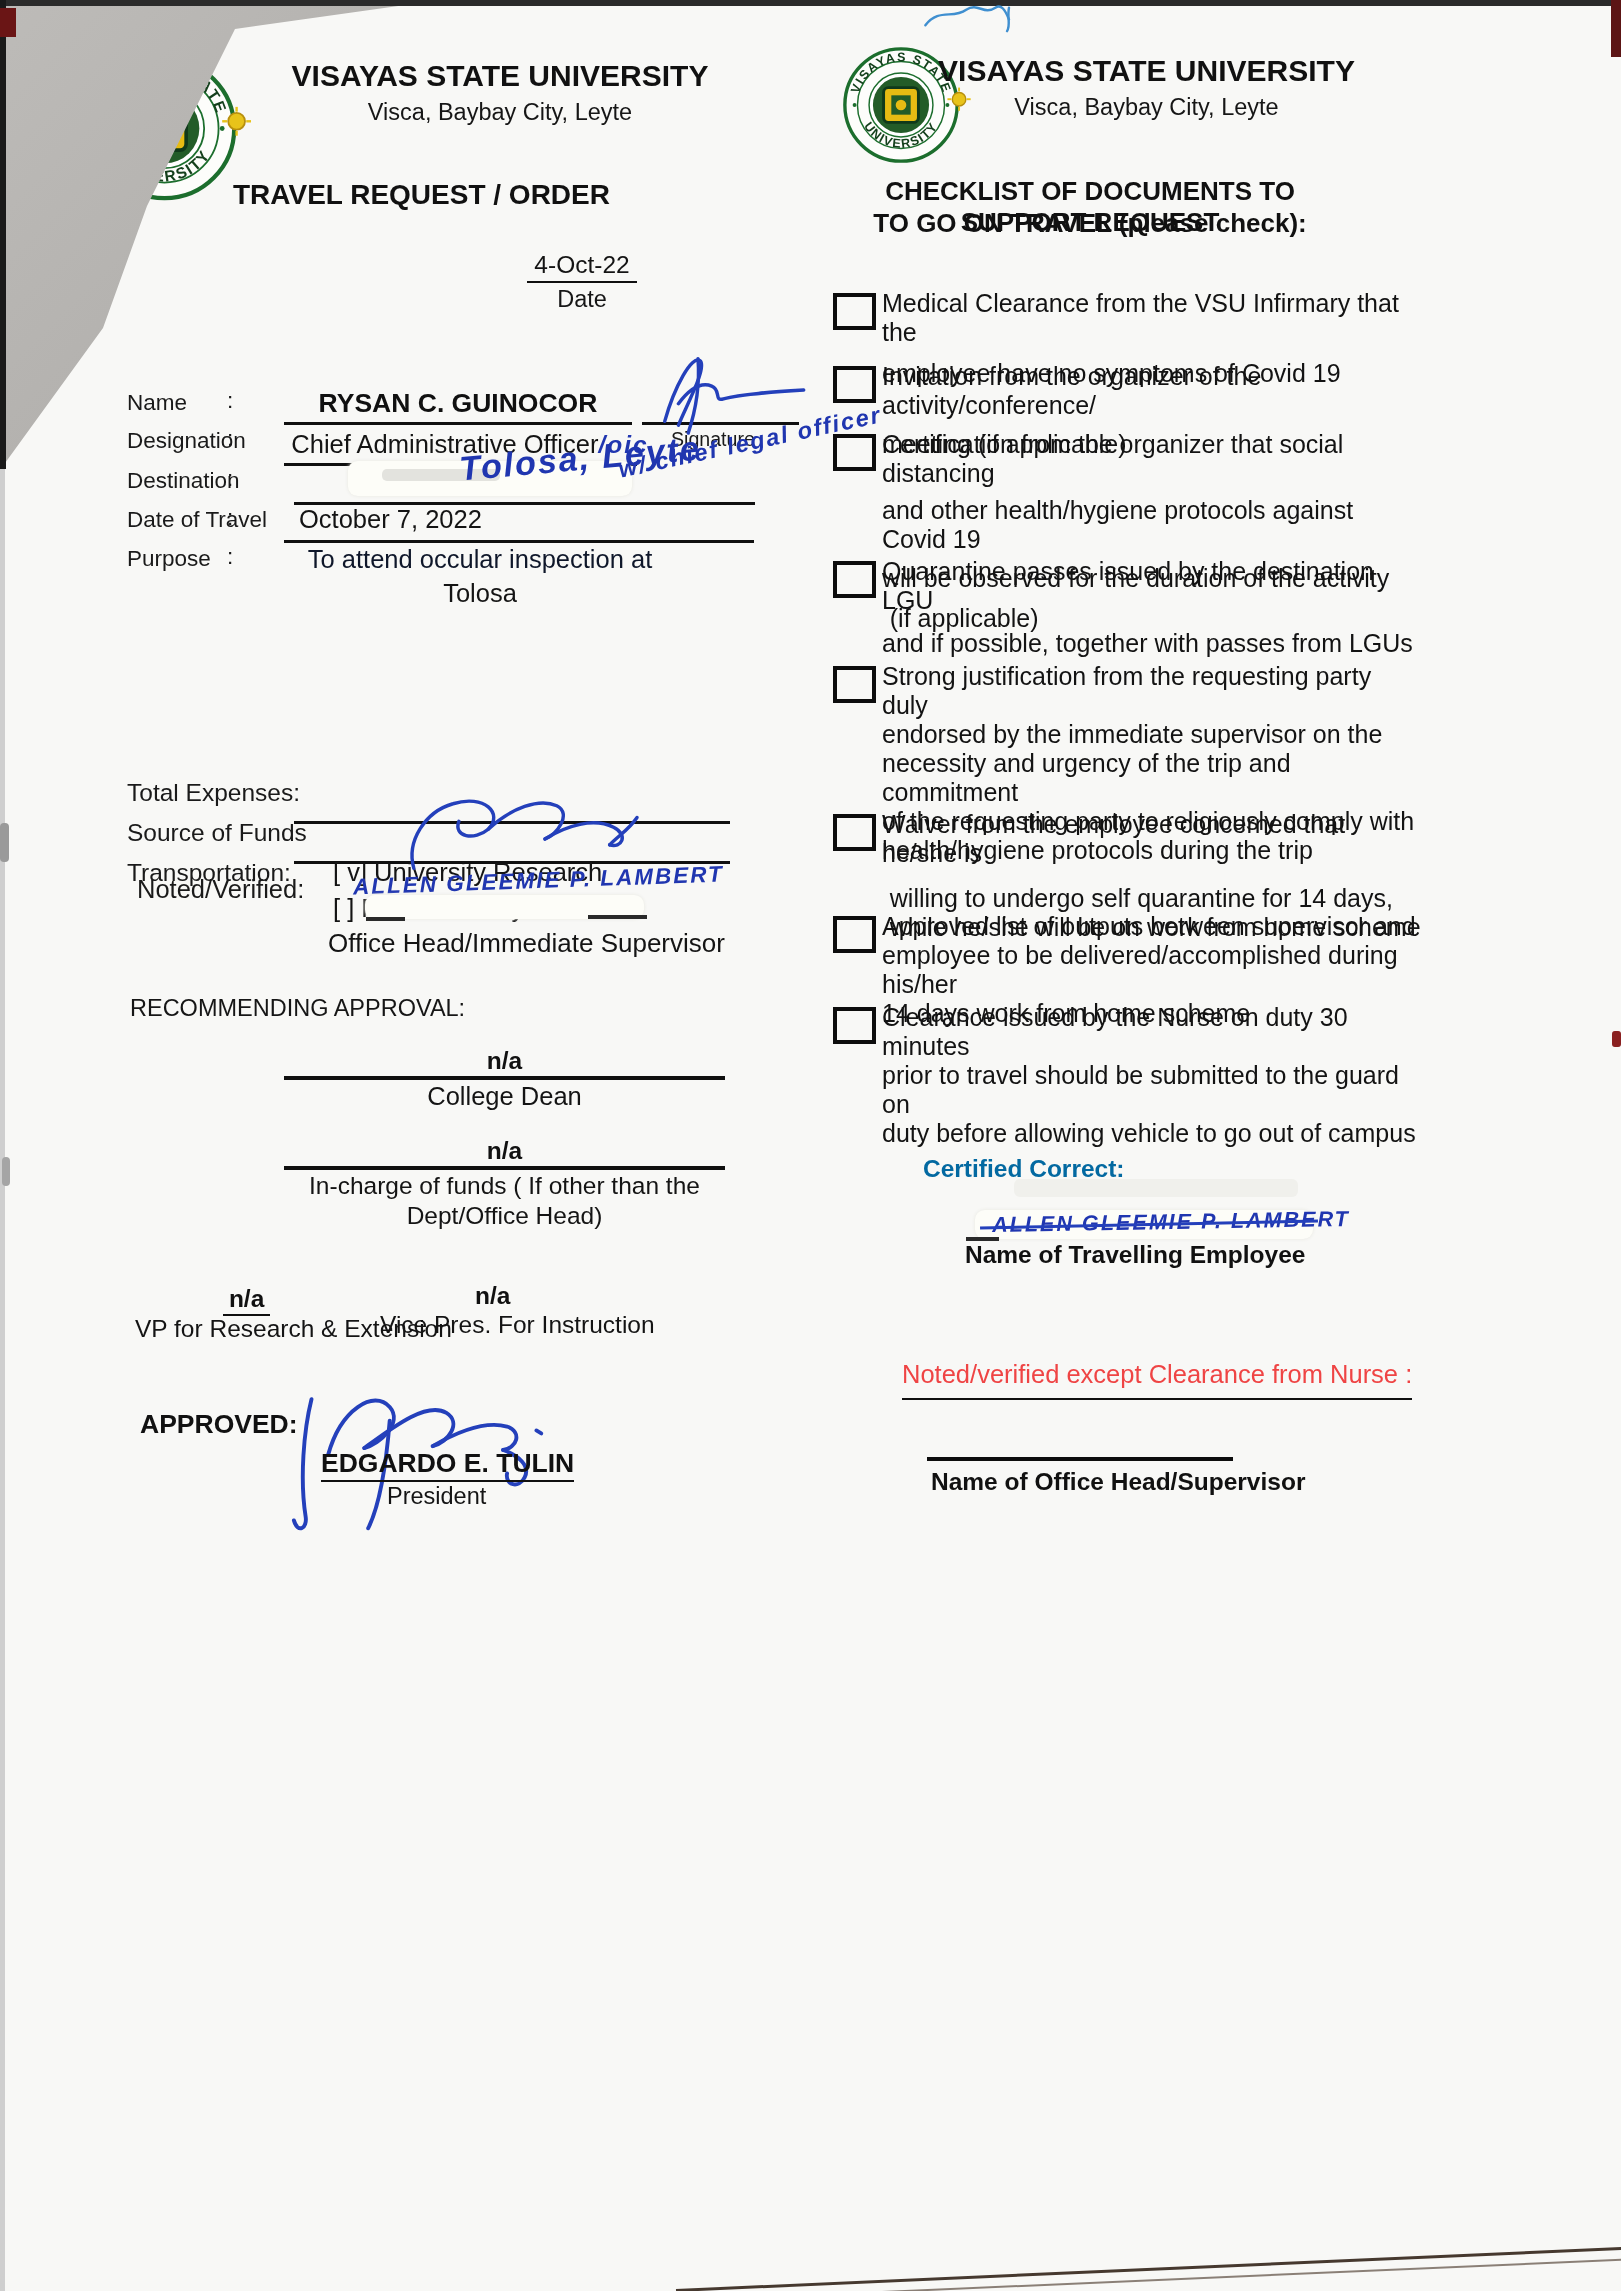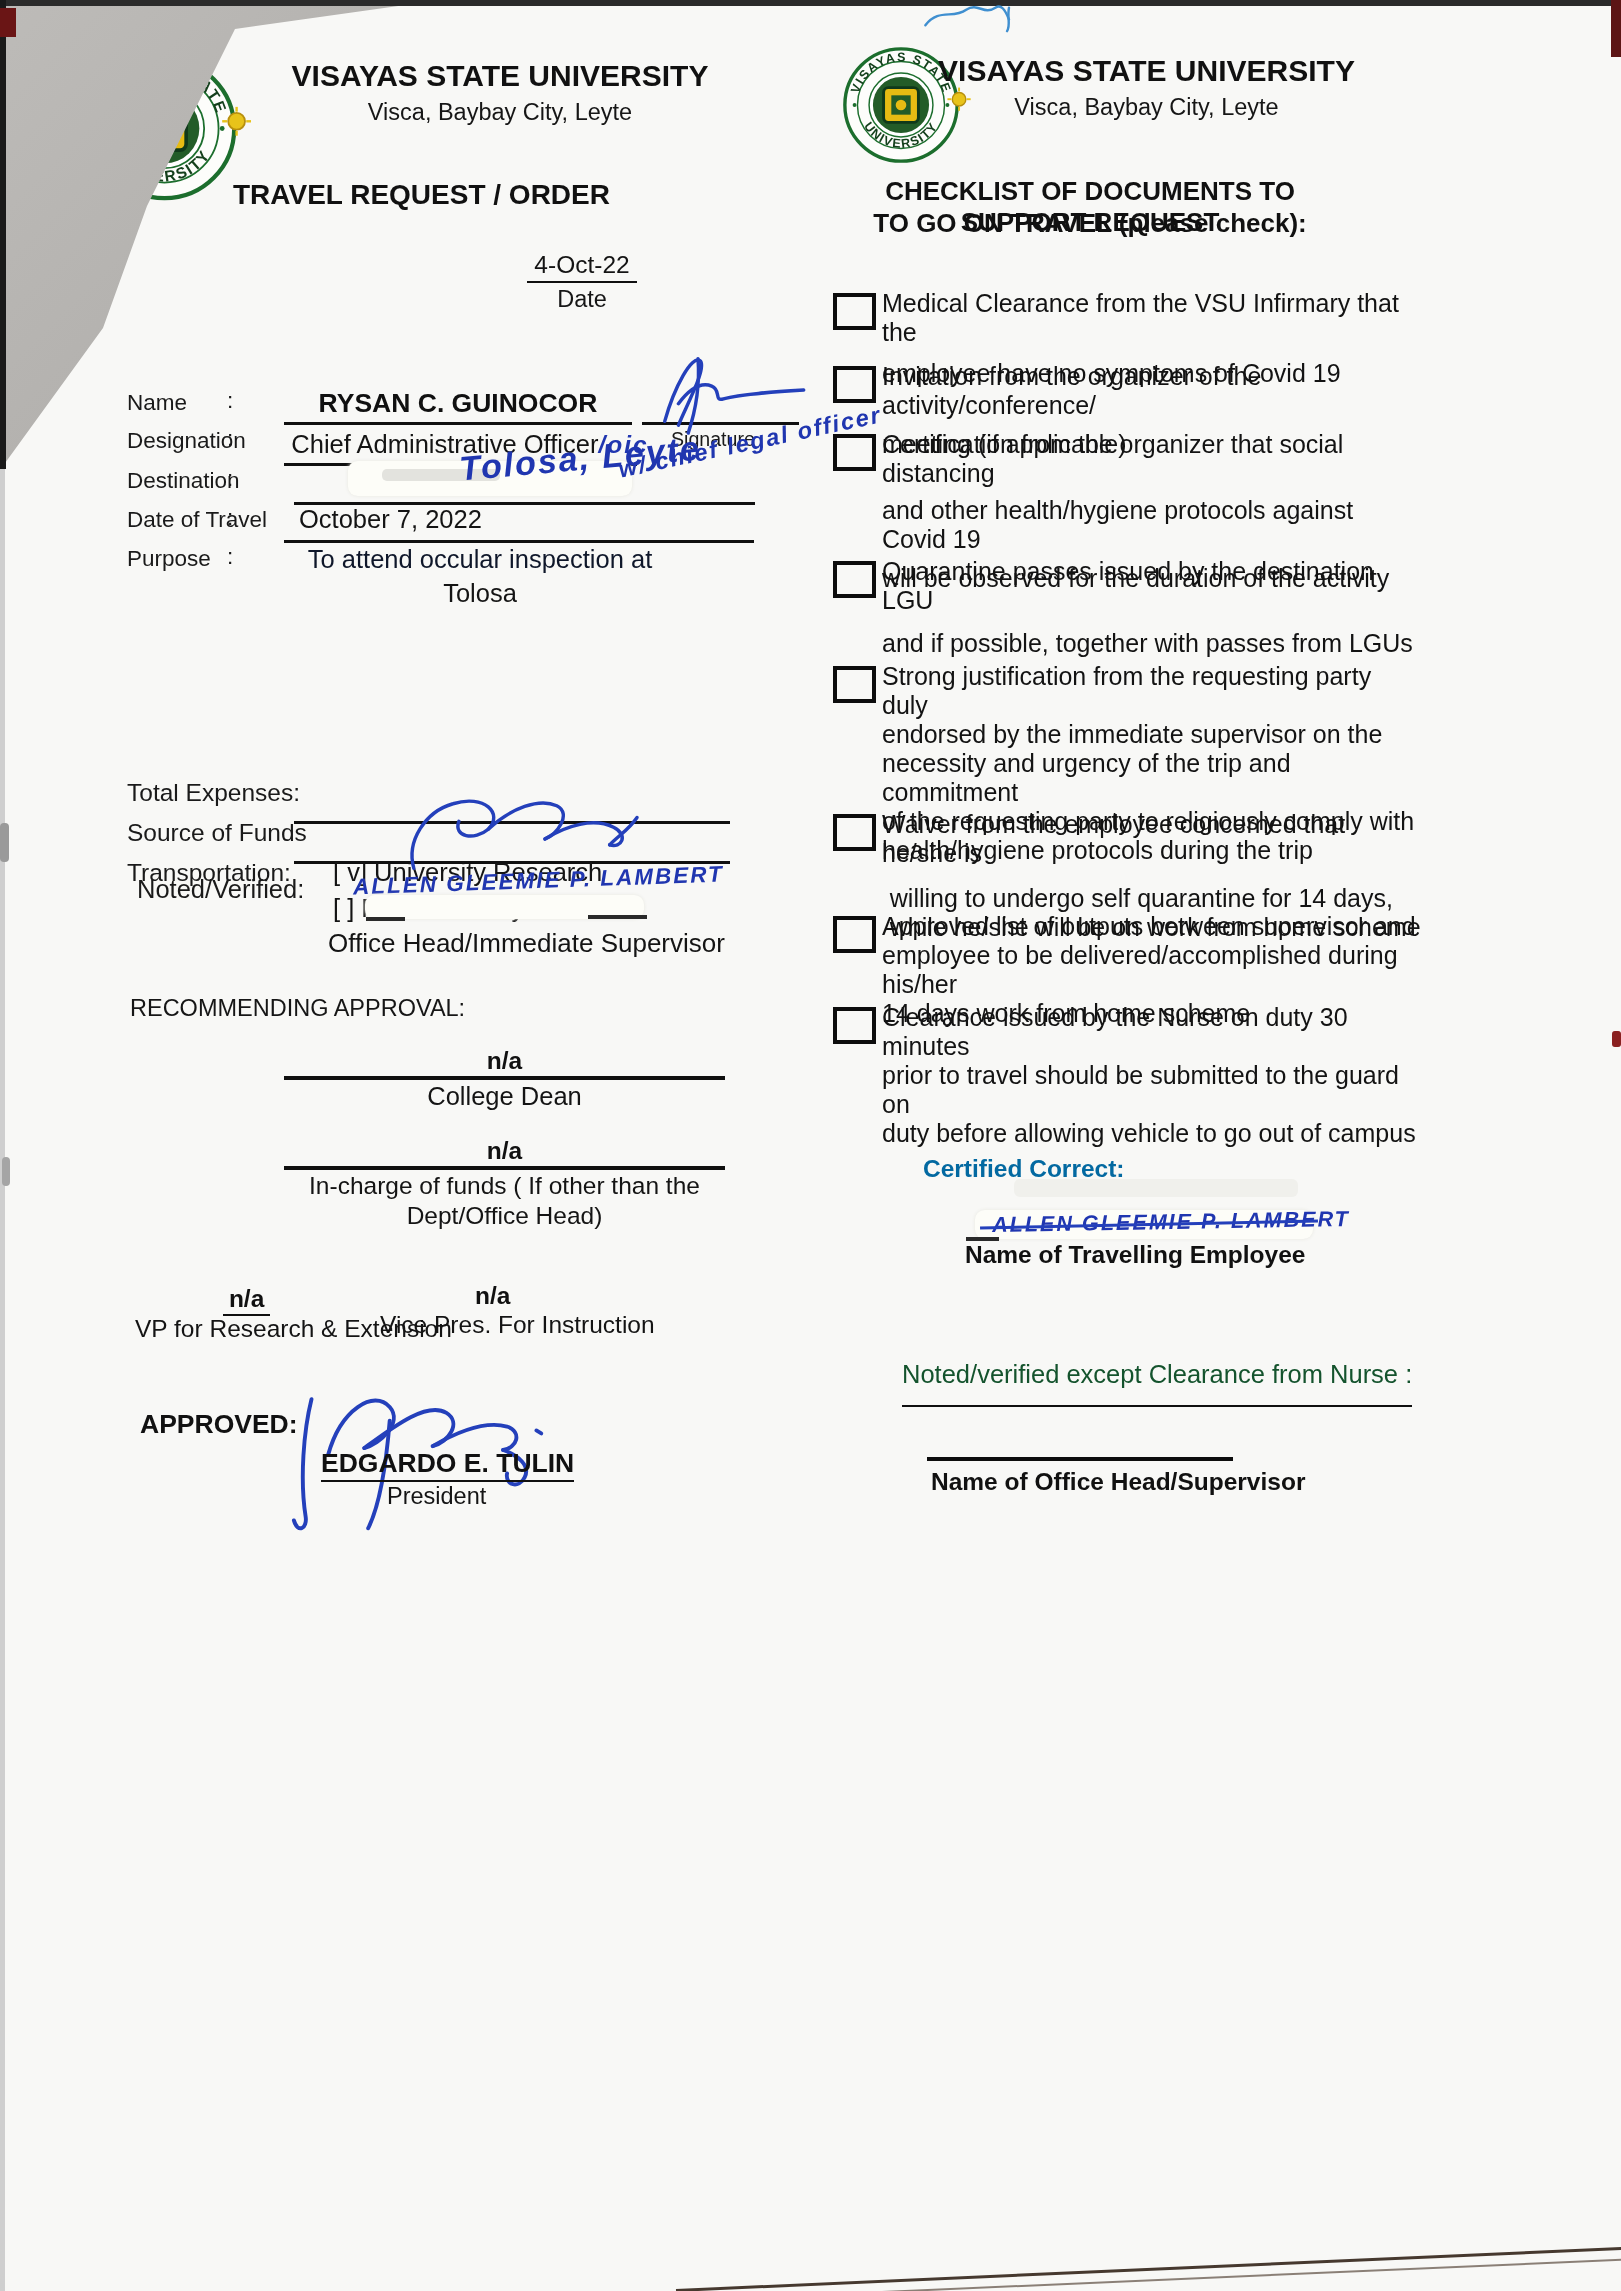--- a/index.html
+++ b/index.html
@@ -202,20 +202,21 @@
       <div class="cl sp10">meeting (if applicable)</div>
     </div>
   </div>
 
   <div class="chk-item" style="top:430px;">
     <span class="chk-box"></span>
     <div class="chk-text">
       <div class="cl">Certification from the organizer that social distancing</div>
       <div class="cl sp8">and other health/hygiene protocols against Covid 19</div>
       <div class="cl sp10">will be observed for the duration of the activity</div>
+      <div class="cl sp12 ind">(if applicable)</div>
     </div>
   </div>
 
   <div class="chk-item" style="top:557px;">
     <span class="chk-box"></span>
     <div class="chk-text">
       <div class="cl">Quarantine passes issued by the destination LGU</div>
       <div class="cl sp14">and if possible, together with passes from LGUs</div>
     </div>
   </div>
@@ -259,21 +260,21 @@
   </div>
 
   <div class="abs b" style="left:923px;top:1155px;font-size:24.5px;color:#0369a1;">Certified Correct:</div>
   <div class="abs ghost" style="left:1014px;top:1179px;width:284px;height:17.6px;"></div>
   <div class="abs whiteout" style="left:975px;top:1210px;width:338px;height:29px;"></div>
   <div class="abs hand" style="left:992px;top:1209px;font-size:21.6px;transform:rotate(-1deg);white-space:nowrap;">ALLEN GLEEMIE P. LAMBERT</div>
   <div class="abs" style="left:980px;top:1223px;width:338px;height:2.9px;background:#2440bb;transform:rotate(-1.2deg);"></div>
   <div class="abs" style="left:966px;top:1237px;width:33px;height:3.9px;background:#2a2a2a;"></div>
   <div class="abs b" style="left:965px;top:1241px;font-size:24.5px;color:#111;">Name of Travelling Employee</div>
 
-  <div class="abs" style="left:902px;top:1360px;font-size:25.5px;color:#14532d;border-bottom:2.9px solid #101010;padding-bottom:16px;">Noted/verified except Clearance from Nurse :</div>
+  <div class="abs" style="left:902px;top:1360px;font-size:25.5px;color:#ef4444;border-bottom:2.9px solid #101010;padding-bottom:9px;">Noted/verified except Clearance from Nurse :</div>
   <div class="abs" style="left:927px;top:1457px;width:306px;height:3.9px;background:#0d0d0d;"></div>
   <div class="abs b" style="left:931px;top:1468px;font-size:24.5px;color:#111;">Name of Office Head/Supervisor</div>
 
   <div class="abs" style="left:0;top:0;width:588px;height:470px;background:linear-gradient(135deg,#bdbbb8 0%,#b2b0ad 55%,#a8a6a3 100%);clip-path:polygon(0px 0px,441px 0px,235px 29px,147px 206px,103px 328px,0px 470px);z-index:4;"></div>
   <div class="abs" style="left:0;top:0;width:1621px;height:5.9px;background:#2b2b2b;z-index:5;"></div>
   <div class="abs" style="left:0;top:0;width:5.9px;height:469px;background:#1a1a1a;z-index:5;"></div>
   <div class="abs" style="left:0;top:7.8px;width:15.7px;height:29px;background:#6a1515;z-index:6;"></div>
   <div class="abs" style="left:0;top:469px;width:4.9px;height:1823px;background:#cfcfcf;z-index:5;"></div>
   <div class="abs" style="left:0;top:823px;width:8.8px;height:39px;background:#9a9a9a;border-radius:3.9px;z-index:6;"></div>
   <div class="abs" style="left:2px;top:1157px;width:7.8px;height:29px;background:#a5a5a5;border-radius:3.9px;z-index:6;"></div>

